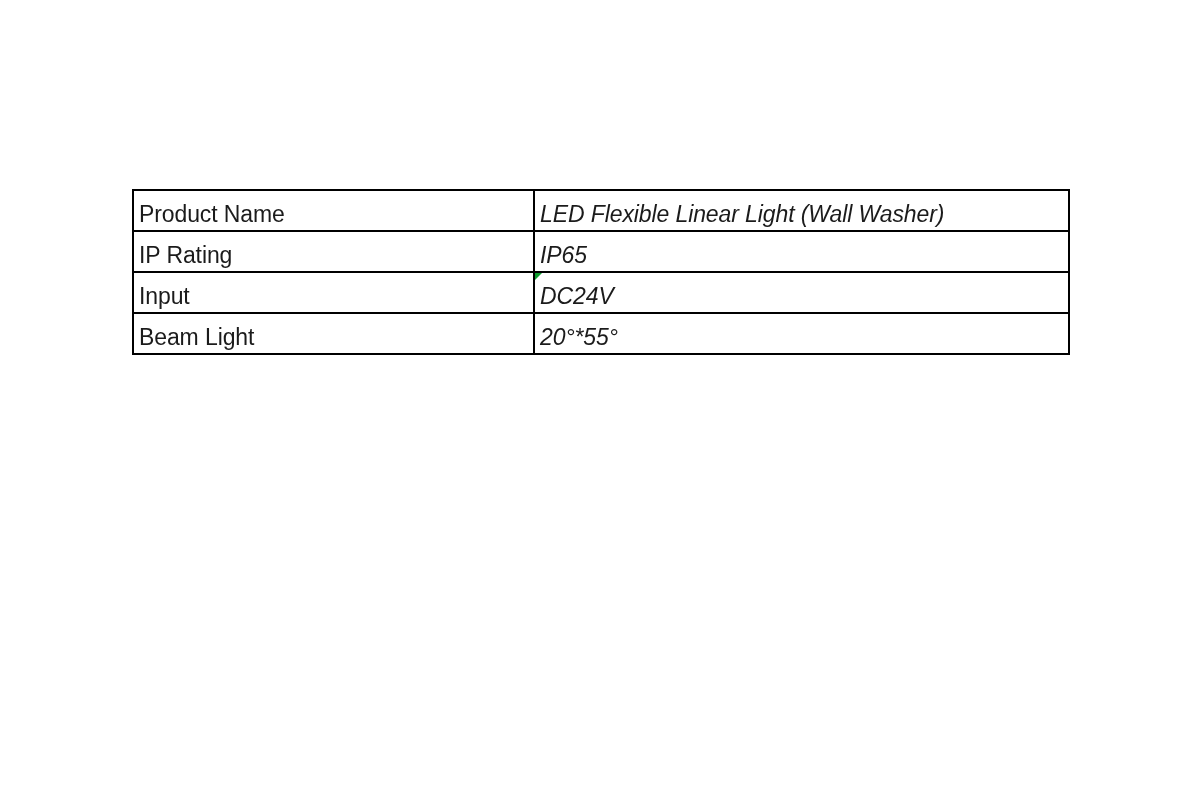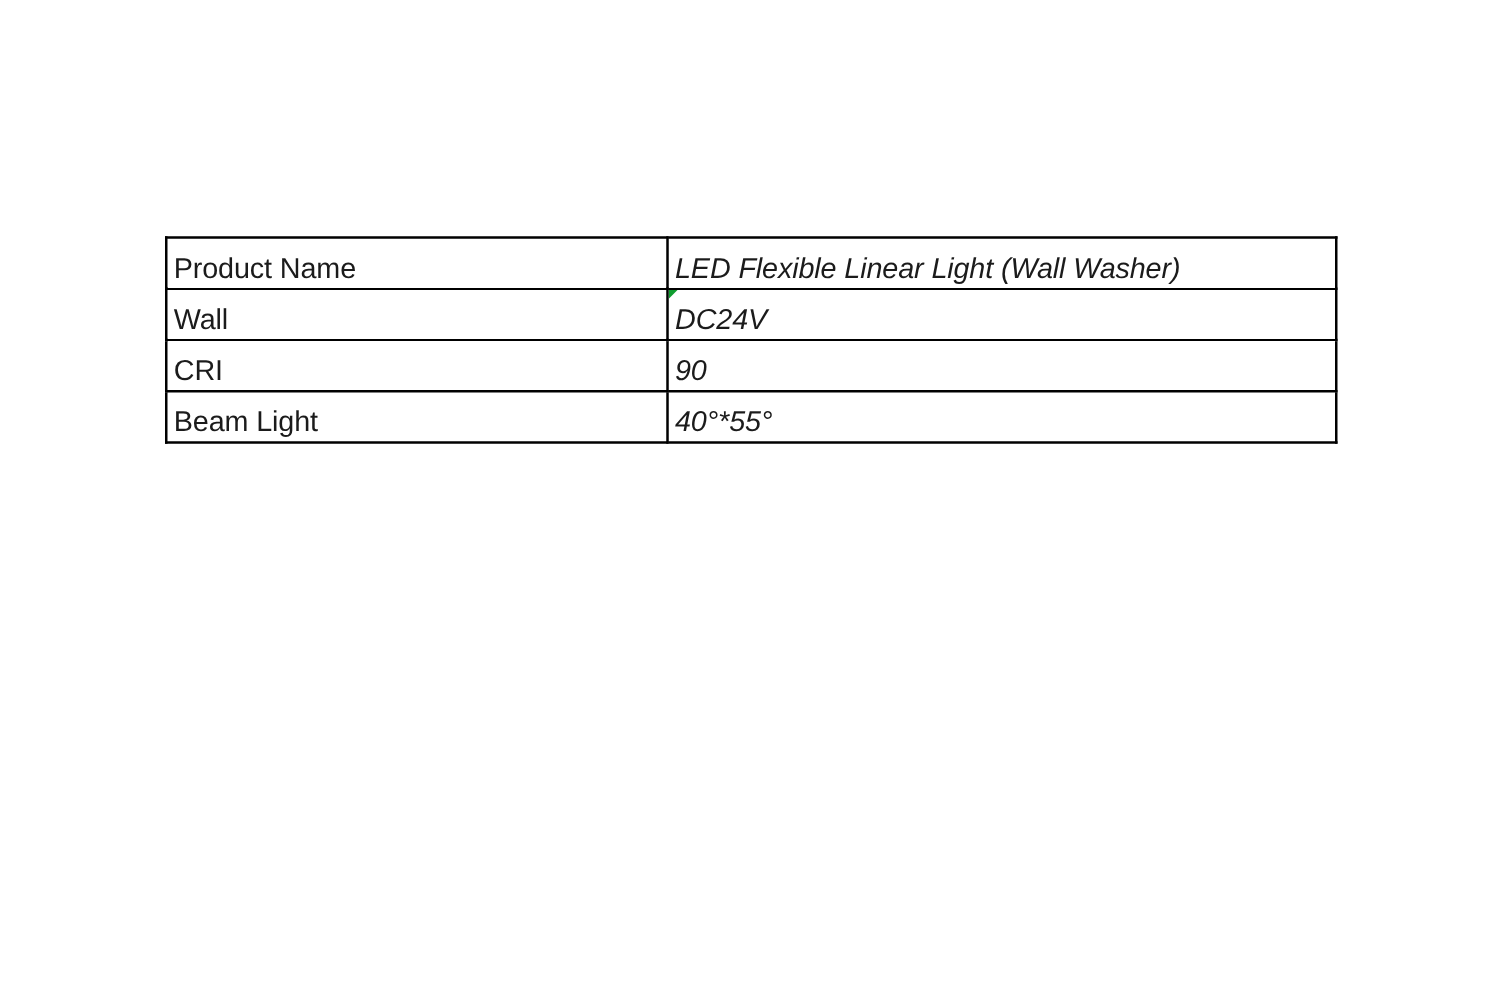--- a/index.html
+++ b/index.html
@@ -73,35 +73,35 @@
       <col class="col-label">
       <col class="col-value">
     </colgroup>
     <tbody>
 
       <tr>
         <td class="label-cell">Product Name</td>
         <td class="value-cell">LED Flexible Linear Light (Wall Washer)</td>
       </tr>
 
+      <tr>
+        <td class="label-cell">IP Rating</td>
+        <td class="value-cell">IP65</td>
+      </tr>
 
 
       <tr>
-        <td class="label-cell">Wall</td>
+        <td class="label-cell">Input</td>
         <td class="value-cell">
           <span class="cell-flag"></span>
           <span>DC24V</span>
         </td>
       </tr>
 
-      <tr>
-        <td class="label-cell">CRI</td>
-        <td class="value-cell">90</td>
-      </tr>
 
       <tr>
         <td class="label-cell">Beam Light</td>
-        <td class="value-cell">40°*55°</td>
+        <td class="value-cell">20°*55°</td>
       </tr>
 
     </tbody>
   </table>
 </div>
 
 </body></html>

